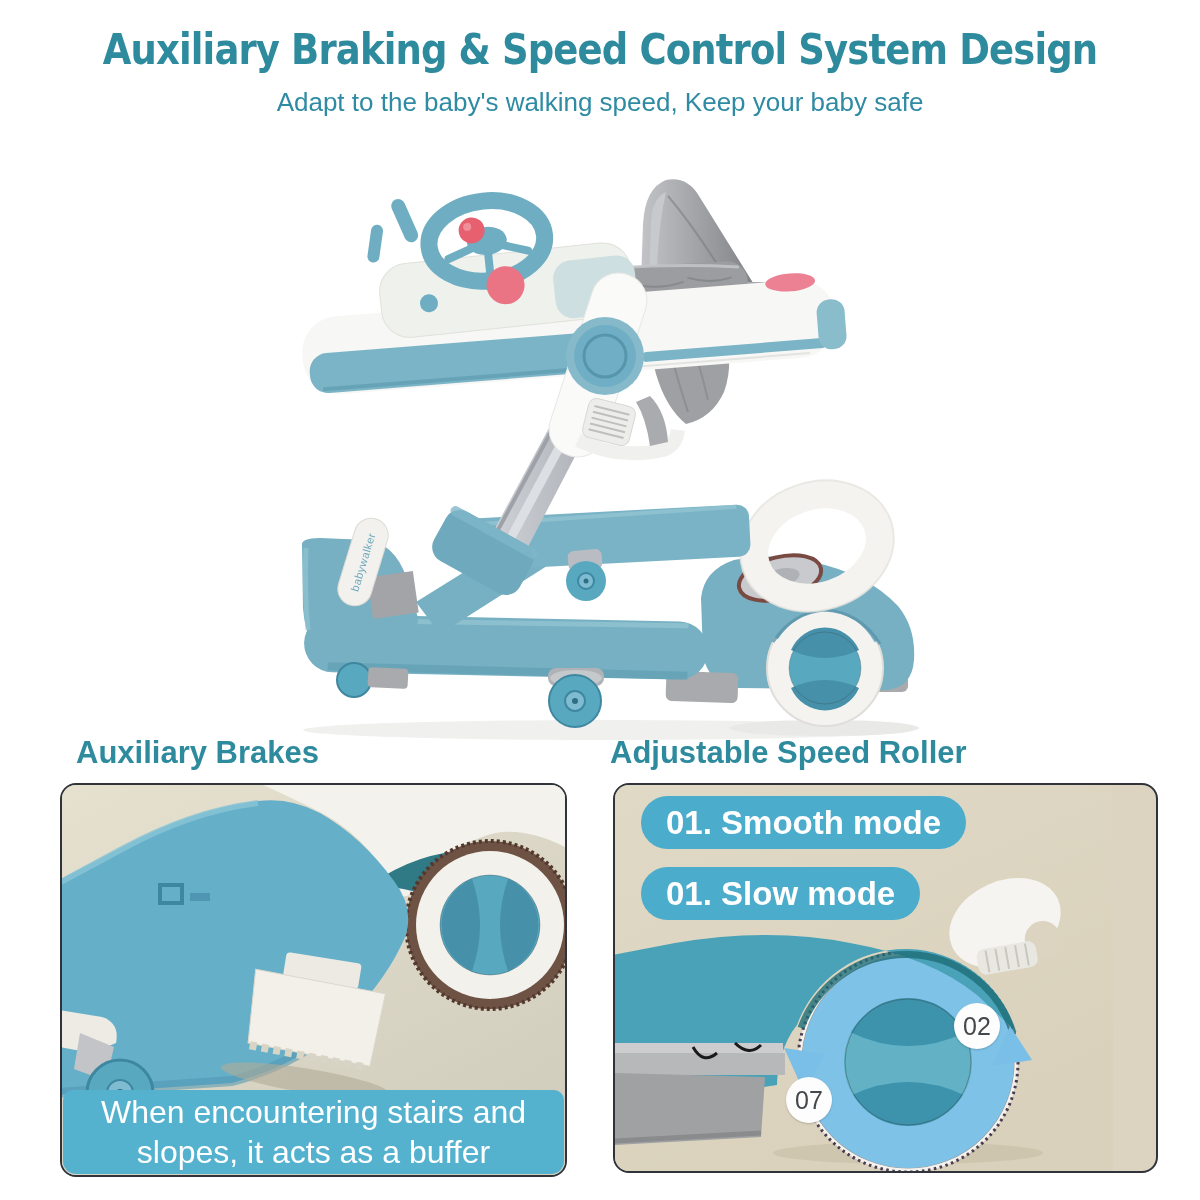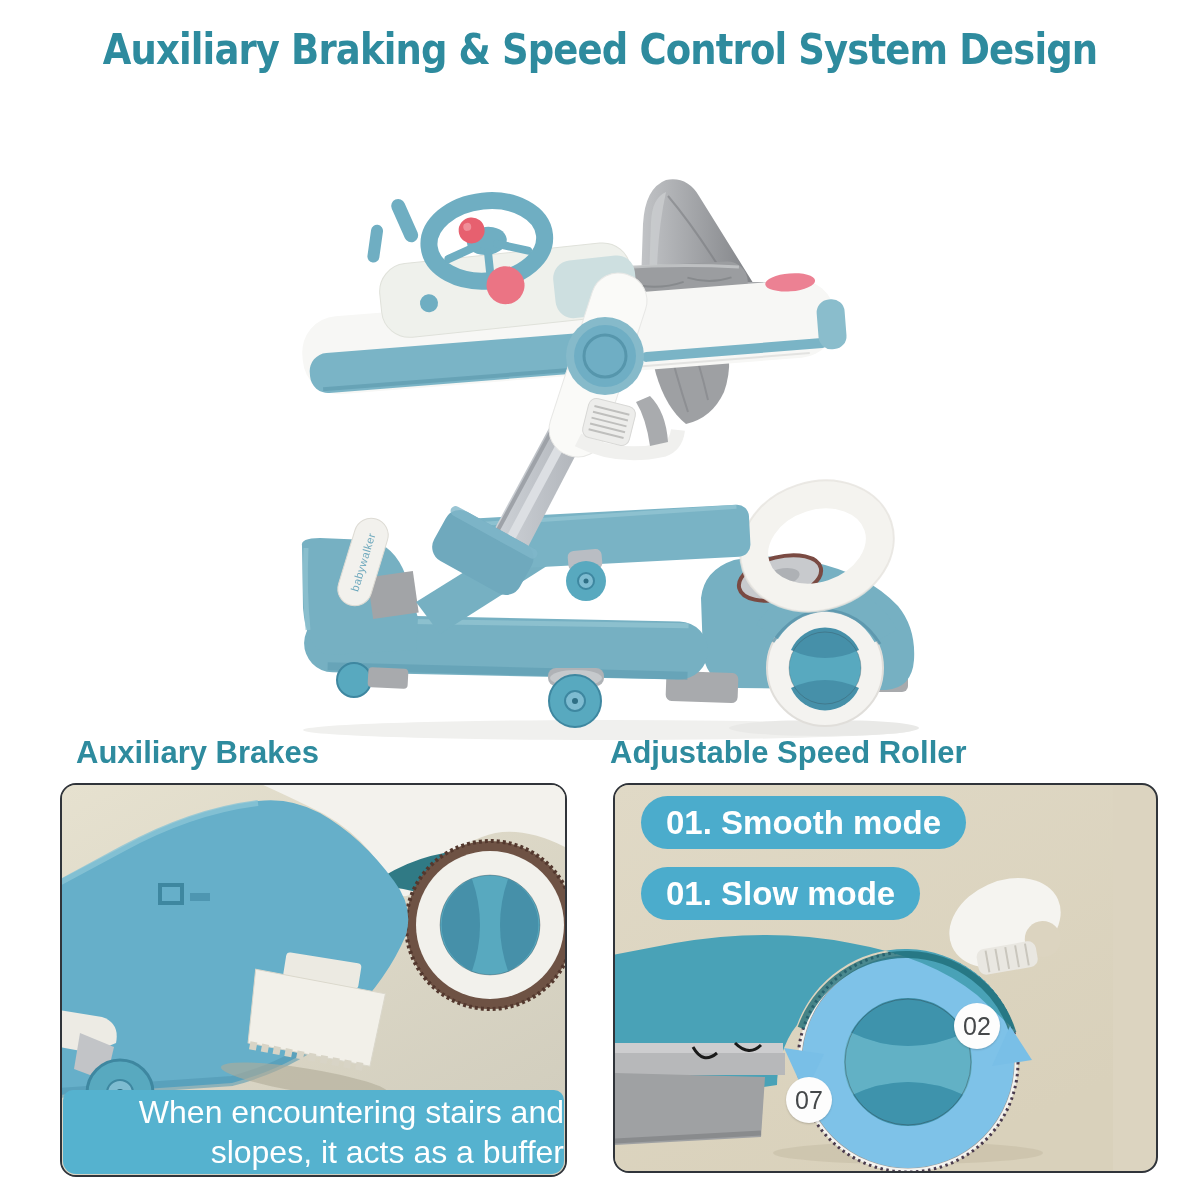--- a/index.html
+++ b/index.html
@@ -18,40 +18,41 @@
   .t-brakes{left:76px;}
   .t-roller{left:610px;}
 
   .photo{position:absolute;top:783px;border:2px solid #30343A;border-radius:16px;
     overflow:hidden;background:#DCD4C0;}
   .photo-brakes{left:60px;width:503px;height:390px;}
   .photo-roller{left:613px;width:498px;height:386px;padding-left:43px;}
   .photo svg{position:absolute;left:0;top:0;display:block;}
 
   .caption{position:absolute;left:1px;right:1px;bottom:1px;height:84px;background:#55B2CF;
-    border-radius:10px 10px 13px 13px;text-align:right;color:#ffffff;font-size:32px;
+    border-radius:10px 10px 13px 13px;text-align:center;color:#ffffff;font-size:32px;
     font-weight:500;line-height:40px;padding-top:2px;box-sizing:border-box;}
 
   .pill{position:absolute;height:53px;line-height:53px;padding:0 25px;border-radius:27px;
     background:#4BACCC;color:#ffffff;font-size:33px;font-weight:700;white-space:nowrap;}
   .pill-1{left:26px;top:11px;}
   .pill-2{left:26px;top:82px;}
 
   .badge{position:absolute;width:46px;height:46px;border-radius:50%;background:#FDFDFD;
     color:#45484A;font-size:25px;font-weight:500;text-align:center;line-height:46px;
     box-shadow:0 1px 2px rgba(0,0,0,.18);}
   .badge-1{left:171px;top:292px;}
   .badge-2{left:339px;top:218px;}
 </style>
 </head>
 <body>
 
 <div class="page">
 
   <h1 class="title">Auxiliary Braking &amp; Speed Control System Design</h1>
+  <div class="subtitle">Adapt to the baby's walking speed, Keep your baby safe</div>
 
   <div class="hero">
     <svg viewBox="0 0 690 600" width="690" height="600">
       <defs>
         <linearGradient id="gBack" x1="0" y1="0" x2="1" y2="0">
           <stop offset="0" stop-color="#C2C4C7"></stop>
             <stop offset="1" stop-color="#7E8084"></stop>
         </linearGradient>
         <linearGradient id="gCol" x1="0" y1="0" x2="1" y2="0">
           <stop offset="0" stop-color="#D2D6DB"></stop>

